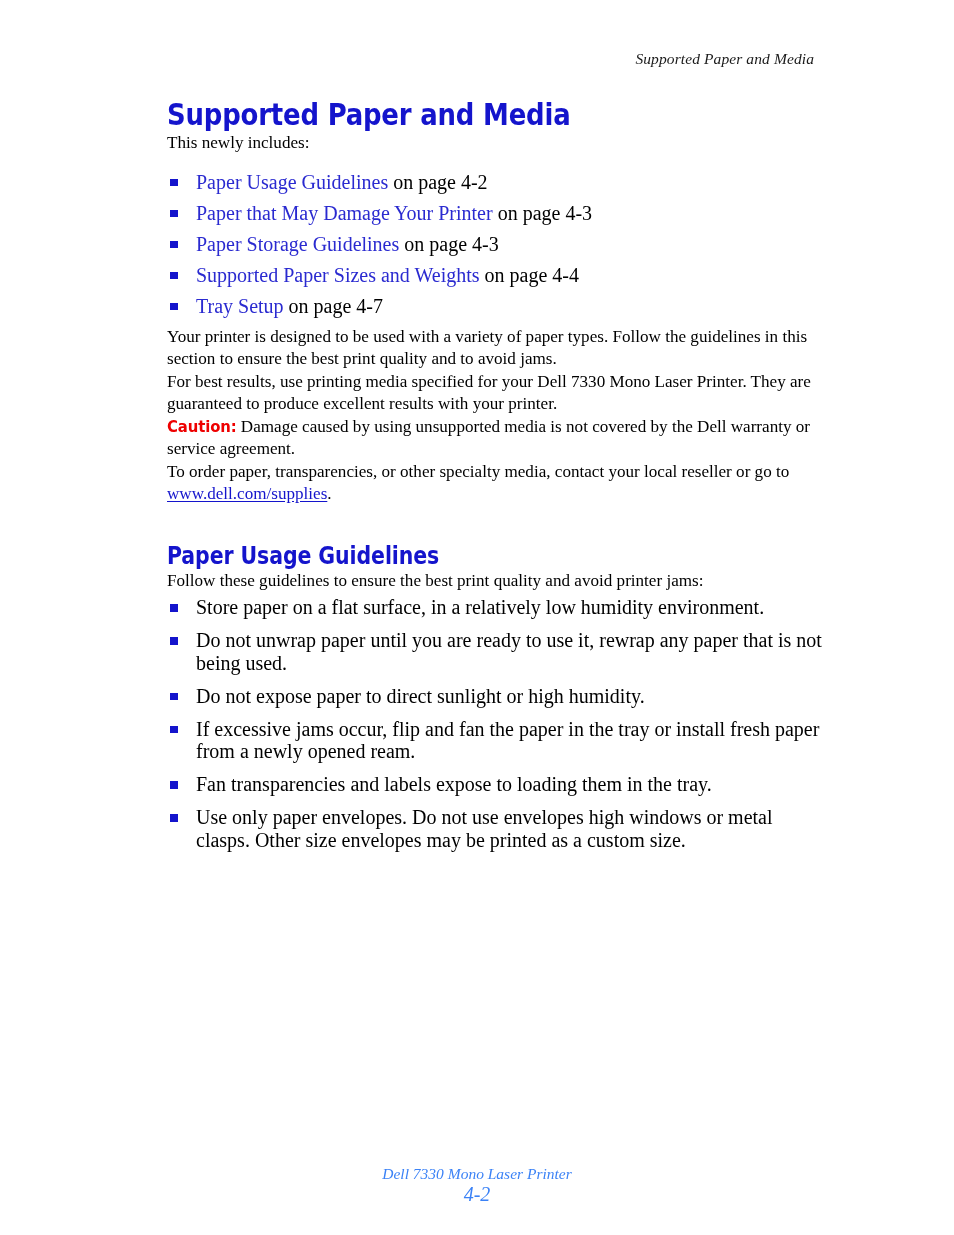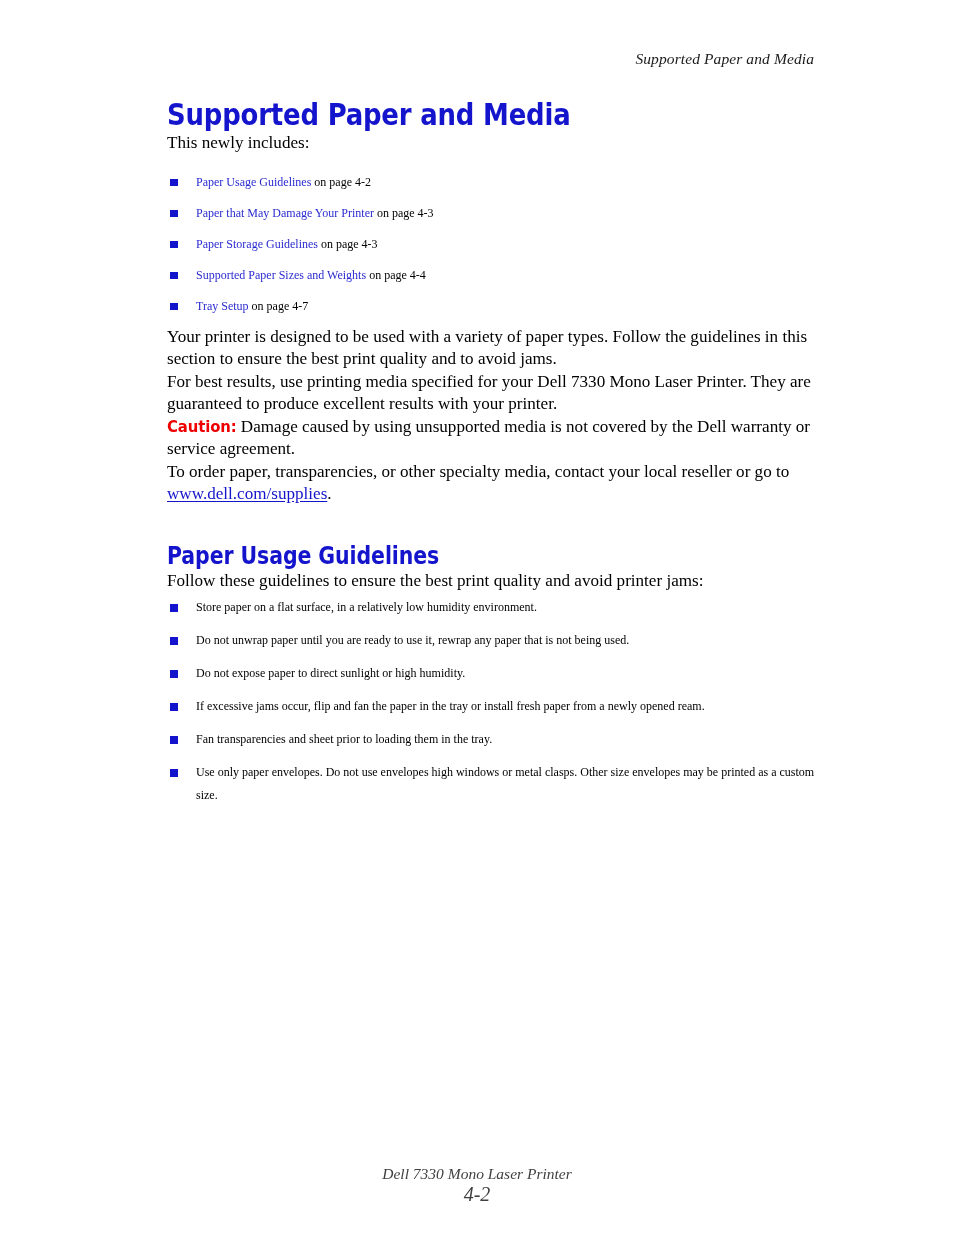--- a/index.html
+++ b/index.html
@@ -87,21 +87,21 @@
     list-style: none;
     margin: 0;
     padding: 0;
   }
   ul.toc-list { margin-top: 16px; }
   ul.guide-list { margin-top: 4px; }
 
   ul.bullet-list > li {
     position: relative;
     padding-left: 29px;
-    font-size: 12px;
+    font-size: 20px;
     line-height: 22.5px;
   }
   ul.toc-list > li { margin-bottom: 8.5px; }
   ul.guide-list > li { margin-bottom: 10.5px; }
 
   ul.bullet-list > li .bullet-square {
     position: absolute;
     left: 3px;
     top: 8px;
     width: 7.5px;
@@ -136,21 +136,21 @@
   .page-footer {
     position: absolute;
     left: 0;
     right: 0;
     top: 1163px;
     text-align: center;
     font-family: "Liberation Serif", "DejaVu Serif", serif;
     font-style: italic;
     font-size: 15.5px;
     line-height: 21px;
-    color: #404040;
+    color: #3b82f6;
   }
   .footer-pageno {
     display: block;
     font-style: italic;
     font-size: 20px;
   }
 </style>
 </head>
 <body>
 
@@ -216,21 +216,21 @@
         <li>
           <span class="bullet-square"></span>
           <span>Do not expose paper to direct sunlight or high humidity.</span>
         </li>
         <li>
           <span class="bullet-square"></span>
           <span>If excessive jams occur, flip and fan the paper in the tray or install fresh paper from a newly opened ream.</span>
         </li>
         <li>
           <span class="bullet-square"></span>
-          <span>Fan transparencies and sheet prior to loading them in the tray.</span>
+          <span>Fan transparencies and labels expose to loading them in the tray.</span>
         </li>
         <li>
           <span class="bullet-square"></span>
         </li>
         <li>
           <span class="bullet-square"></span>
           <span>Use only paper envelopes. Do not use envelopes high windows or metal clasps. Other size envelopes may be printed as a custom size.</span>
         </li>
       </ul>
     </div>

